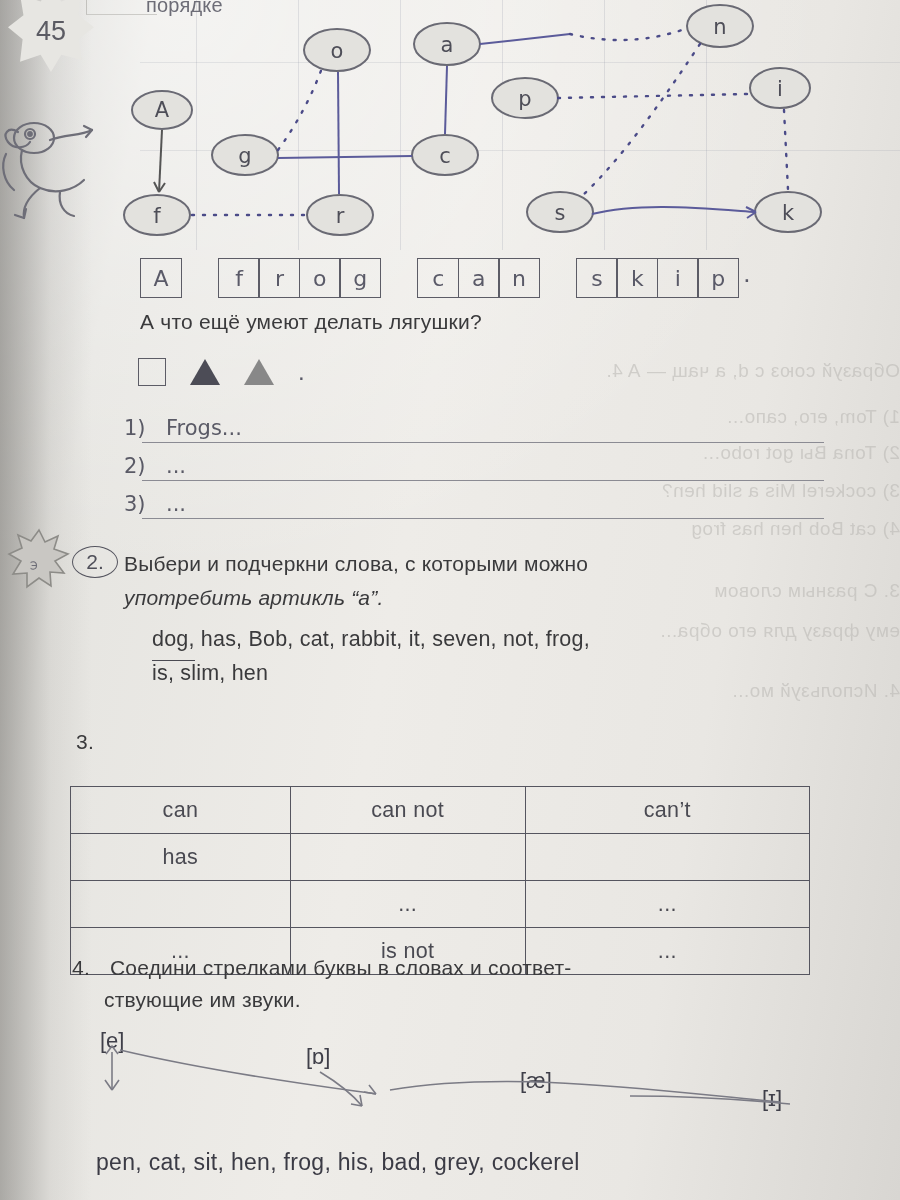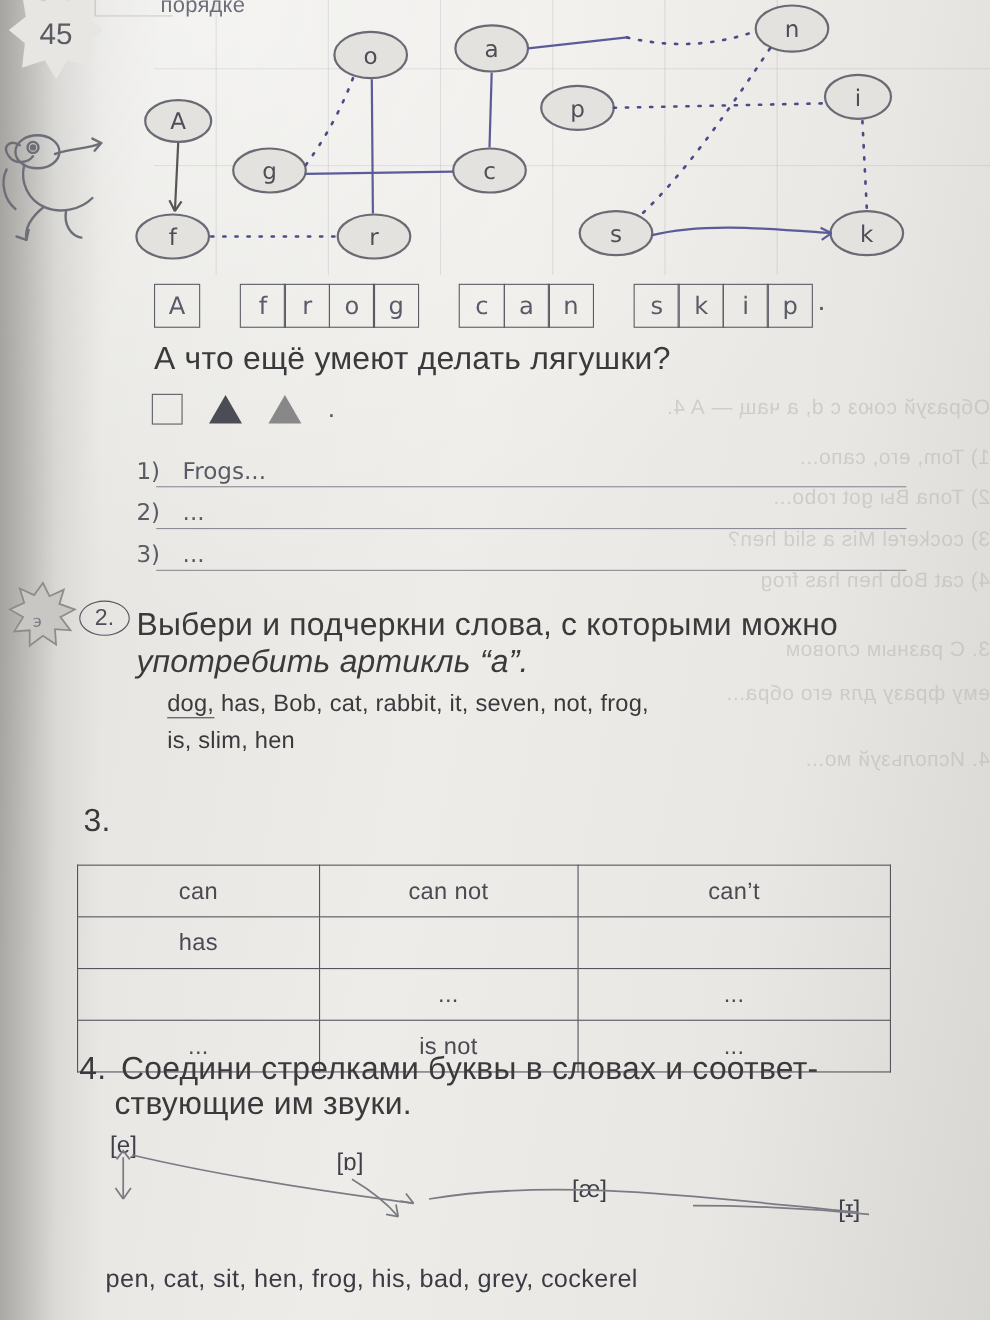--- a/index.html
+++ b/index.html
@@ -56,21 +56,21 @@
     border:1.6px solid #5c5c66;
     display:flex; align-items:center; justify-content:center;
     font-size:22px; color:#5a5a68;
     font-family:"DejaVu Sans", sans-serif;
     background:transparent;
   }
   .lbox + .lbox { margin-left:-1.6px; }
   .period { font-size:26px; margin-left:4px; color:#5a5a68; }
 
   
-  .q { position:absolute; font-size:29px; letter-spacing:.2px; }
+  .q { position:absolute; font-size:21px; letter-spacing:.2px; }
   .ru { font-family:"Liberation Sans", sans-serif; }
 
   .shapes { position:absolute; left:138px; top:358px; display:flex; align-items:center; gap:24px; }
   .sq { width:26px; height:26px; border:1.8px solid #5c5c66; }
   .tri-f { width:0;height:0;border-left:15px solid transparent;border-right:15px solid transparent;border-bottom:26px solid #4c4c56; }
   .tri-o { width:0;height:0;border-left:15px solid transparent;border-right:15px solid transparent;border-bottom:26px solid transparent; position:relative; }
   .tri-o::after{
     content:""; position:absolute; left:-15px; top:0;
     width:0;height:0;border-left:15px solid transparent;border-right:15px solid transparent;border-bottom:26px solid #888;
   }
@@ -81,21 +81,21 @@
   .ansline .lbl { position:absolute; left:0; top:-2px; font-size:21px; color:#5a5a66; font-family:"DejaVu Sans",sans-serif; }
   .ansline .txt { position:absolute; left:42px; top:-2px; font-size:21px; color:#5a5a66; font-family:"DejaVu Sans",sans-serif; }
   .ansline .rule { position:absolute; left:18px; right:0; top:24px; border-bottom:1.4px solid #8b8b93; }
   .circle-num {
     position:absolute; width:44px; height:30px; border:1.6px solid #55555f; border-radius:50%;
     display:flex; align-items:center; justify-content:center; font-size:21px; color:#4f4f59;
   }
 
   
   .wordlist { position:absolute; left:152px; top:622px; font-size:21.5px; letter-spacing:.2px; width:690px; line-height:34px; }
-  .u { border-bottom:1.6px solid #4a4a52; padding-bottom:1px; }
+  .u { border-bottom:1.6px solid #4a4a52; padding-bottom:9px; }
 
   
   table.grid {
     position:absolute; left:70px; top:786px;
     width:740px; border-collapse:collapse;
   }
   table.grid td {
     border:1.6px solid #55555f;
     height:44px; text-align:center; vertical-align:middle;
     font-size:21.5px; color:#4a4a52; letter-spacing:.3px;margin-left:44px;

